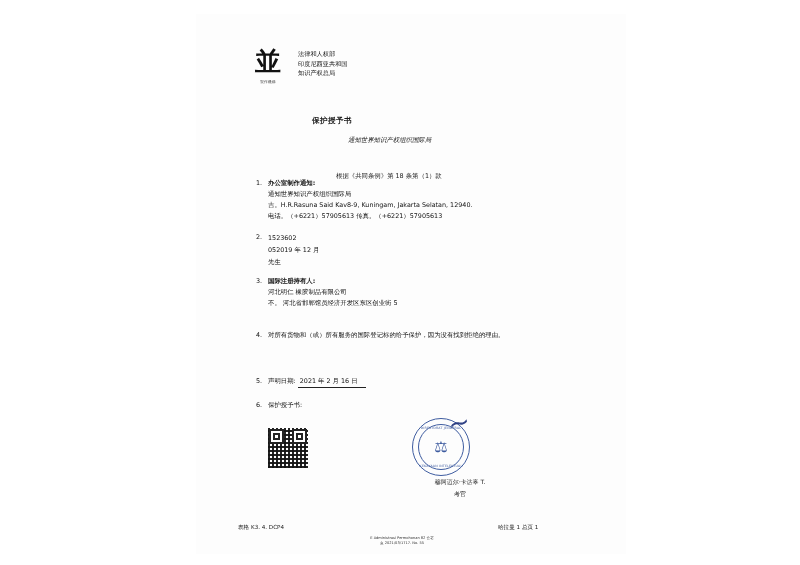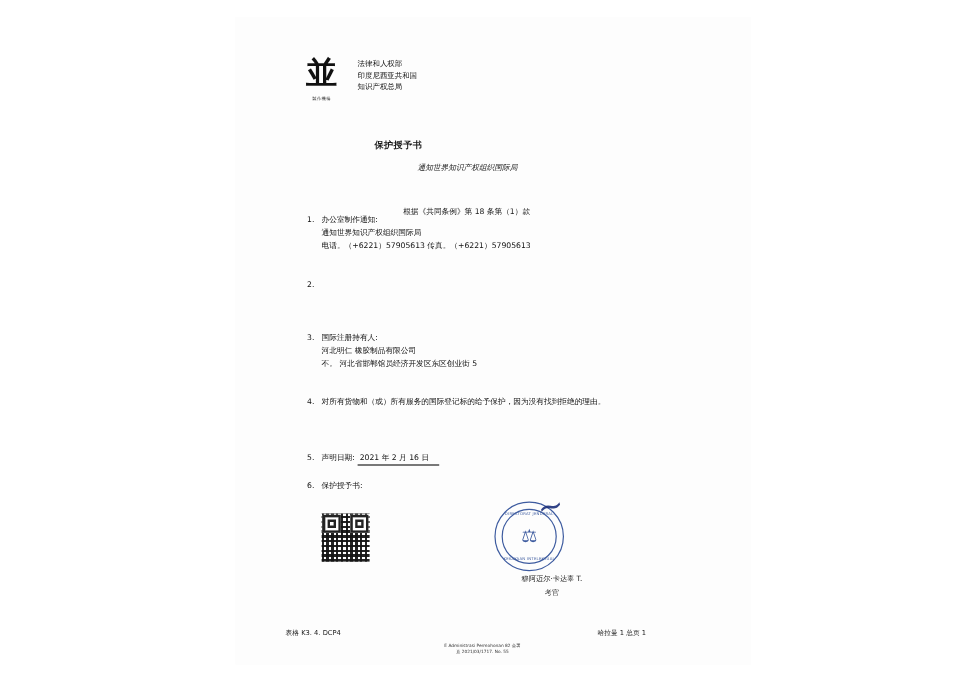--- a/index.html
+++ b/index.html
@@ -104,21 +104,21 @@
     position: absolute;
     left: 0;
     top: 0;
     width: 14px;
     text-align: right;
   }
   .sec-body {
     margin-left: 20px;
   }
   .sec-head {
-    font-weight: 400;
+    font-weight: 700;
   }
   .sec-line {
     white-space: nowrap;
   }
 
   .two-col {
     display: flex;
   }
   .col-left {
     width: 132px;
@@ -275,27 +275,33 @@
 
   <div class="doc-title">保护授予书</div>
   <div class="subtitle-1">通知世界知识产权组织国际局</div>
   <div class="subtitle-2">根据《共同条例》第 18 条第（1）款</div>
 
   <div class="section" style="left:248px; top:178px; width:360px;">
     <span class="sec-num">1.</span>
     <div class="sec-body">
       <div class="sec-head">办公室制作通知:</div>
       <div class="sec-line">通知世界知识产权组织国际局</div>
+      <div class="sec-line">吉。H.R.Rasuna Said Kav8-9, Kuningam, Jakarta Selatan, 12940.</div>
       <div class="sec-line">电话。（+6221）57905613 传真。（+6221）57905613</div>
     </div>
   </div>
 
   <div class="section" style="left:248px; top:232px; width:360px;">
     <span class="sec-num">2.</span>
     <div class="sec-body two-col">
+      <div class="col-right">
+        <div>1523602</div>
+        <div>052019 年 12 月</div>
+        <div>先生</div>
+      </div>
     </div>
   </div>
 
   <div class="section" style="left:248px; top:276px; width:360px;">
     <span class="sec-num">3.</span>
     <div class="sec-body">
       <div class="sec-head">国际注册持有人:</div>
       <div class="sec-line">河北明仁 橡胶制品有限公司</div>
       <div class="sec-line">不。    河北省邯郸馆员经济开发区东区创业街 5</div>
     </div>

